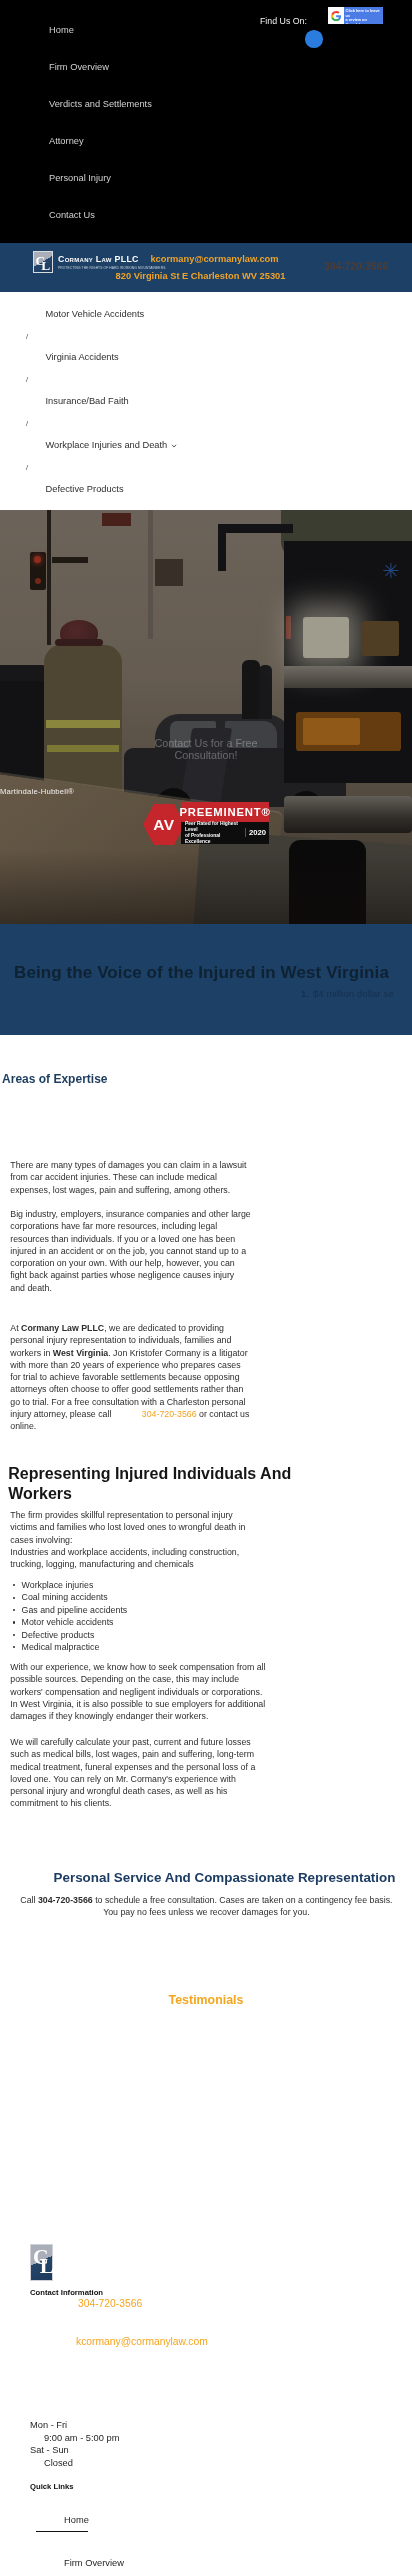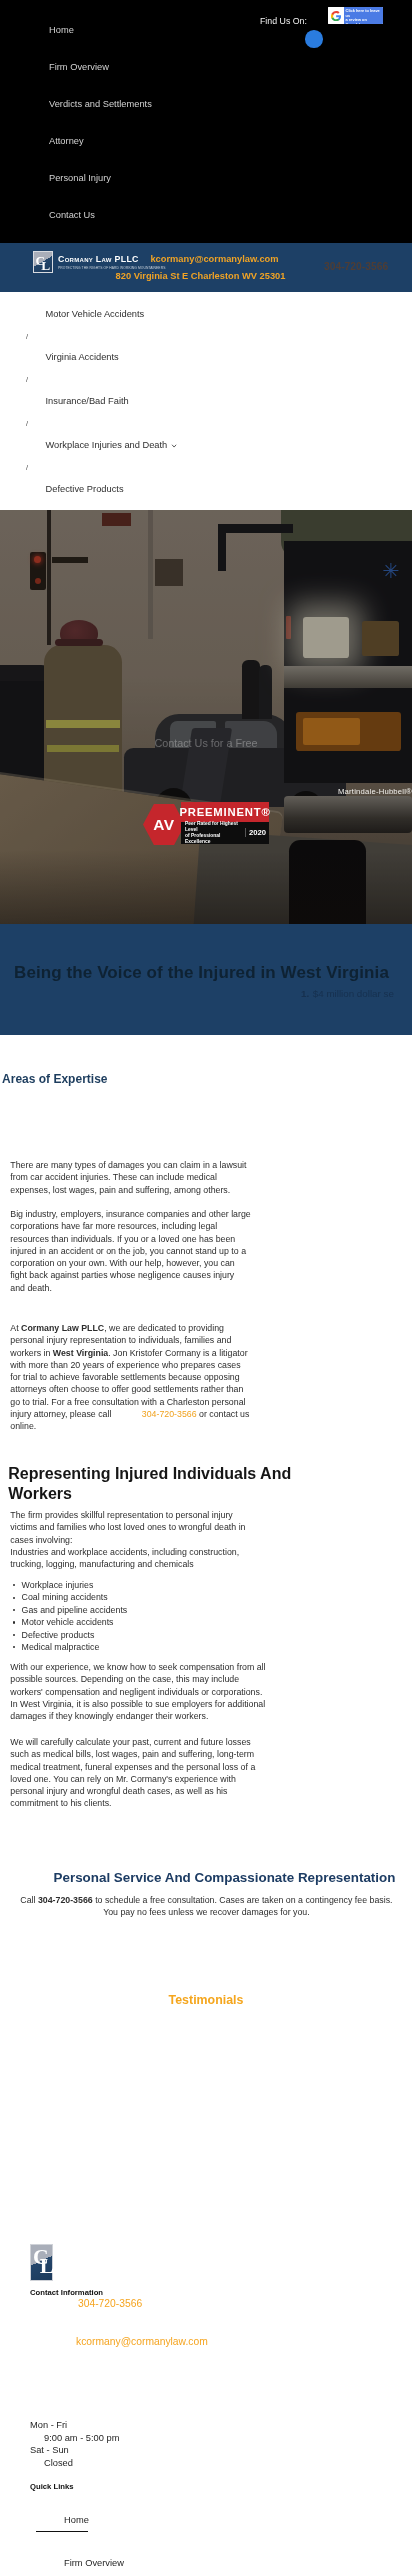--- a/index.html
+++ b/index.html
@@ -72,21 +72,21 @@
   .amb-amber-in { left:303px; top:208px; width:57px; height:27px; background:#c97a1d; border-radius:2.1px; }
   .amb-bumper { left:284px; top:286px; width:128px; height:37px; background:linear-gradient(180deg,#85817a 0%,#3f3c37 60%,#242220 100%); border-radius:4.1px; }
   .amb-wheel { left:289px; top:330px; width:77px; height:84px; background:#0a0a0c; border-radius:11.3px 11.3px 0 0; }
   .amb-mirror-h { left:218px; top:14.4px; width:75px; height:8.2px; background:#15161a; }
   .amb-mirror-v { left:218px; top:14.4px; width:8.2px; height:47px; background:#15161a; }
   .sidewalk { left:-31px; top:282px; width:304px; height:165px; background:linear-gradient(135deg,#8d7c64,#6b5c49); transform:rotate(8deg); border-radius:6.2px; box-shadow:0 -2.1px 0 rgba(230,215,185,.25); }
   .road { left:196px; top:328px; width:227px; height:113px; background:#57544d; transform:rotate(4deg); }
   .hero-fade { left:0; top:340px; width:412px; height:74px; background:linear-gradient(180deg,rgba(15,12,10,0),rgba(15,12,10,.5)); }
   .hero-overlay { position:absolute; inset:0; background:rgba(18,14,10,.30); z-index:2; }
   .hero-cta { position:absolute; left:0; top:227px; width:412px; text-align:center; z-index:3; color:rgba(255,255,255,.30); font-size:10.8px; line-height:12px; }
-  .mh-brand { position:absolute; left:0; top:277px; width:412px; text-align:right; z-index:3; color:#f4f2ee; font-size:7.7px; letter-spacing:0.2px; }
+  .mh-brand { position:absolute; left:0; top:277px; width:412px; text-align:left; z-index:3; color:#f4f2ee; font-size:7.7px; letter-spacing:0.2px; }
   .av-badge { position:absolute; left:143px; top:292px; width:126px; height:45px; z-index:3; }
   .av-hex { position:absolute; left:0; top:2.1px; width:42px; height:41px; background:#c5262c; clip-path:polygon(26% 0,74% 0,100% 50%,74% 100%,26% 100%,0 50%); display:flex; align-items:center; justify-content:center; color:#fff; font-size:15.5px; font-weight:bold; letter-spacing:0.5px; }
   .av-right { position:absolute; left:38px; top:0; width:88px; height:45px; }
   .av-top { height:20px; background:#c5262c; color:#fff; display:flex; align-items:center; justify-content:center; font-size:11.3px; font-weight:bold; letter-spacing:0.8px; }
   .av-bottom { height:21.6px; background:#0d0d0d; display:flex; align-items:center; }
   .av-sub { flex:1; color:#fff; font-size:4.9px; font-weight:bold; line-height:6px; padding-left:4.1px; }
   .av-year { width:24px; border-left:0.5px solid #555; color:#fff; font-size:7.7px; font-weight:bold; text-align:center; }
 
   
   #banner { position:absolute; left:0; top:924px; width:412px; height:111px; background:#1d4066; overflow:hidden; }
@@ -238,20 +238,21 @@
     <div class="art amb-amber-in"></div>
     <div class="art sidewalk"></div>
     <div class="art road"></div>
     <div class="art amb-bumper"></div>
     <div class="art amb-wheel"></div>
     <div class="art hero-fade"></div>
     <div class="hero-overlay"></div>
 
     <div class="hero-cta">
       <div>Contact Us for a Free</div>
+      <div>Consultation!</div>
     </div>
 
     <div class="mh-brand">Martindale-Hubbell®</div>
     <div class="av-badge">
       <div class="av-hex">
           <span>AV</span>
         </div>
       <div class="av-right">
         <div class="av-top">PREEMINENT®</div>
         <div class="av-bottom">

